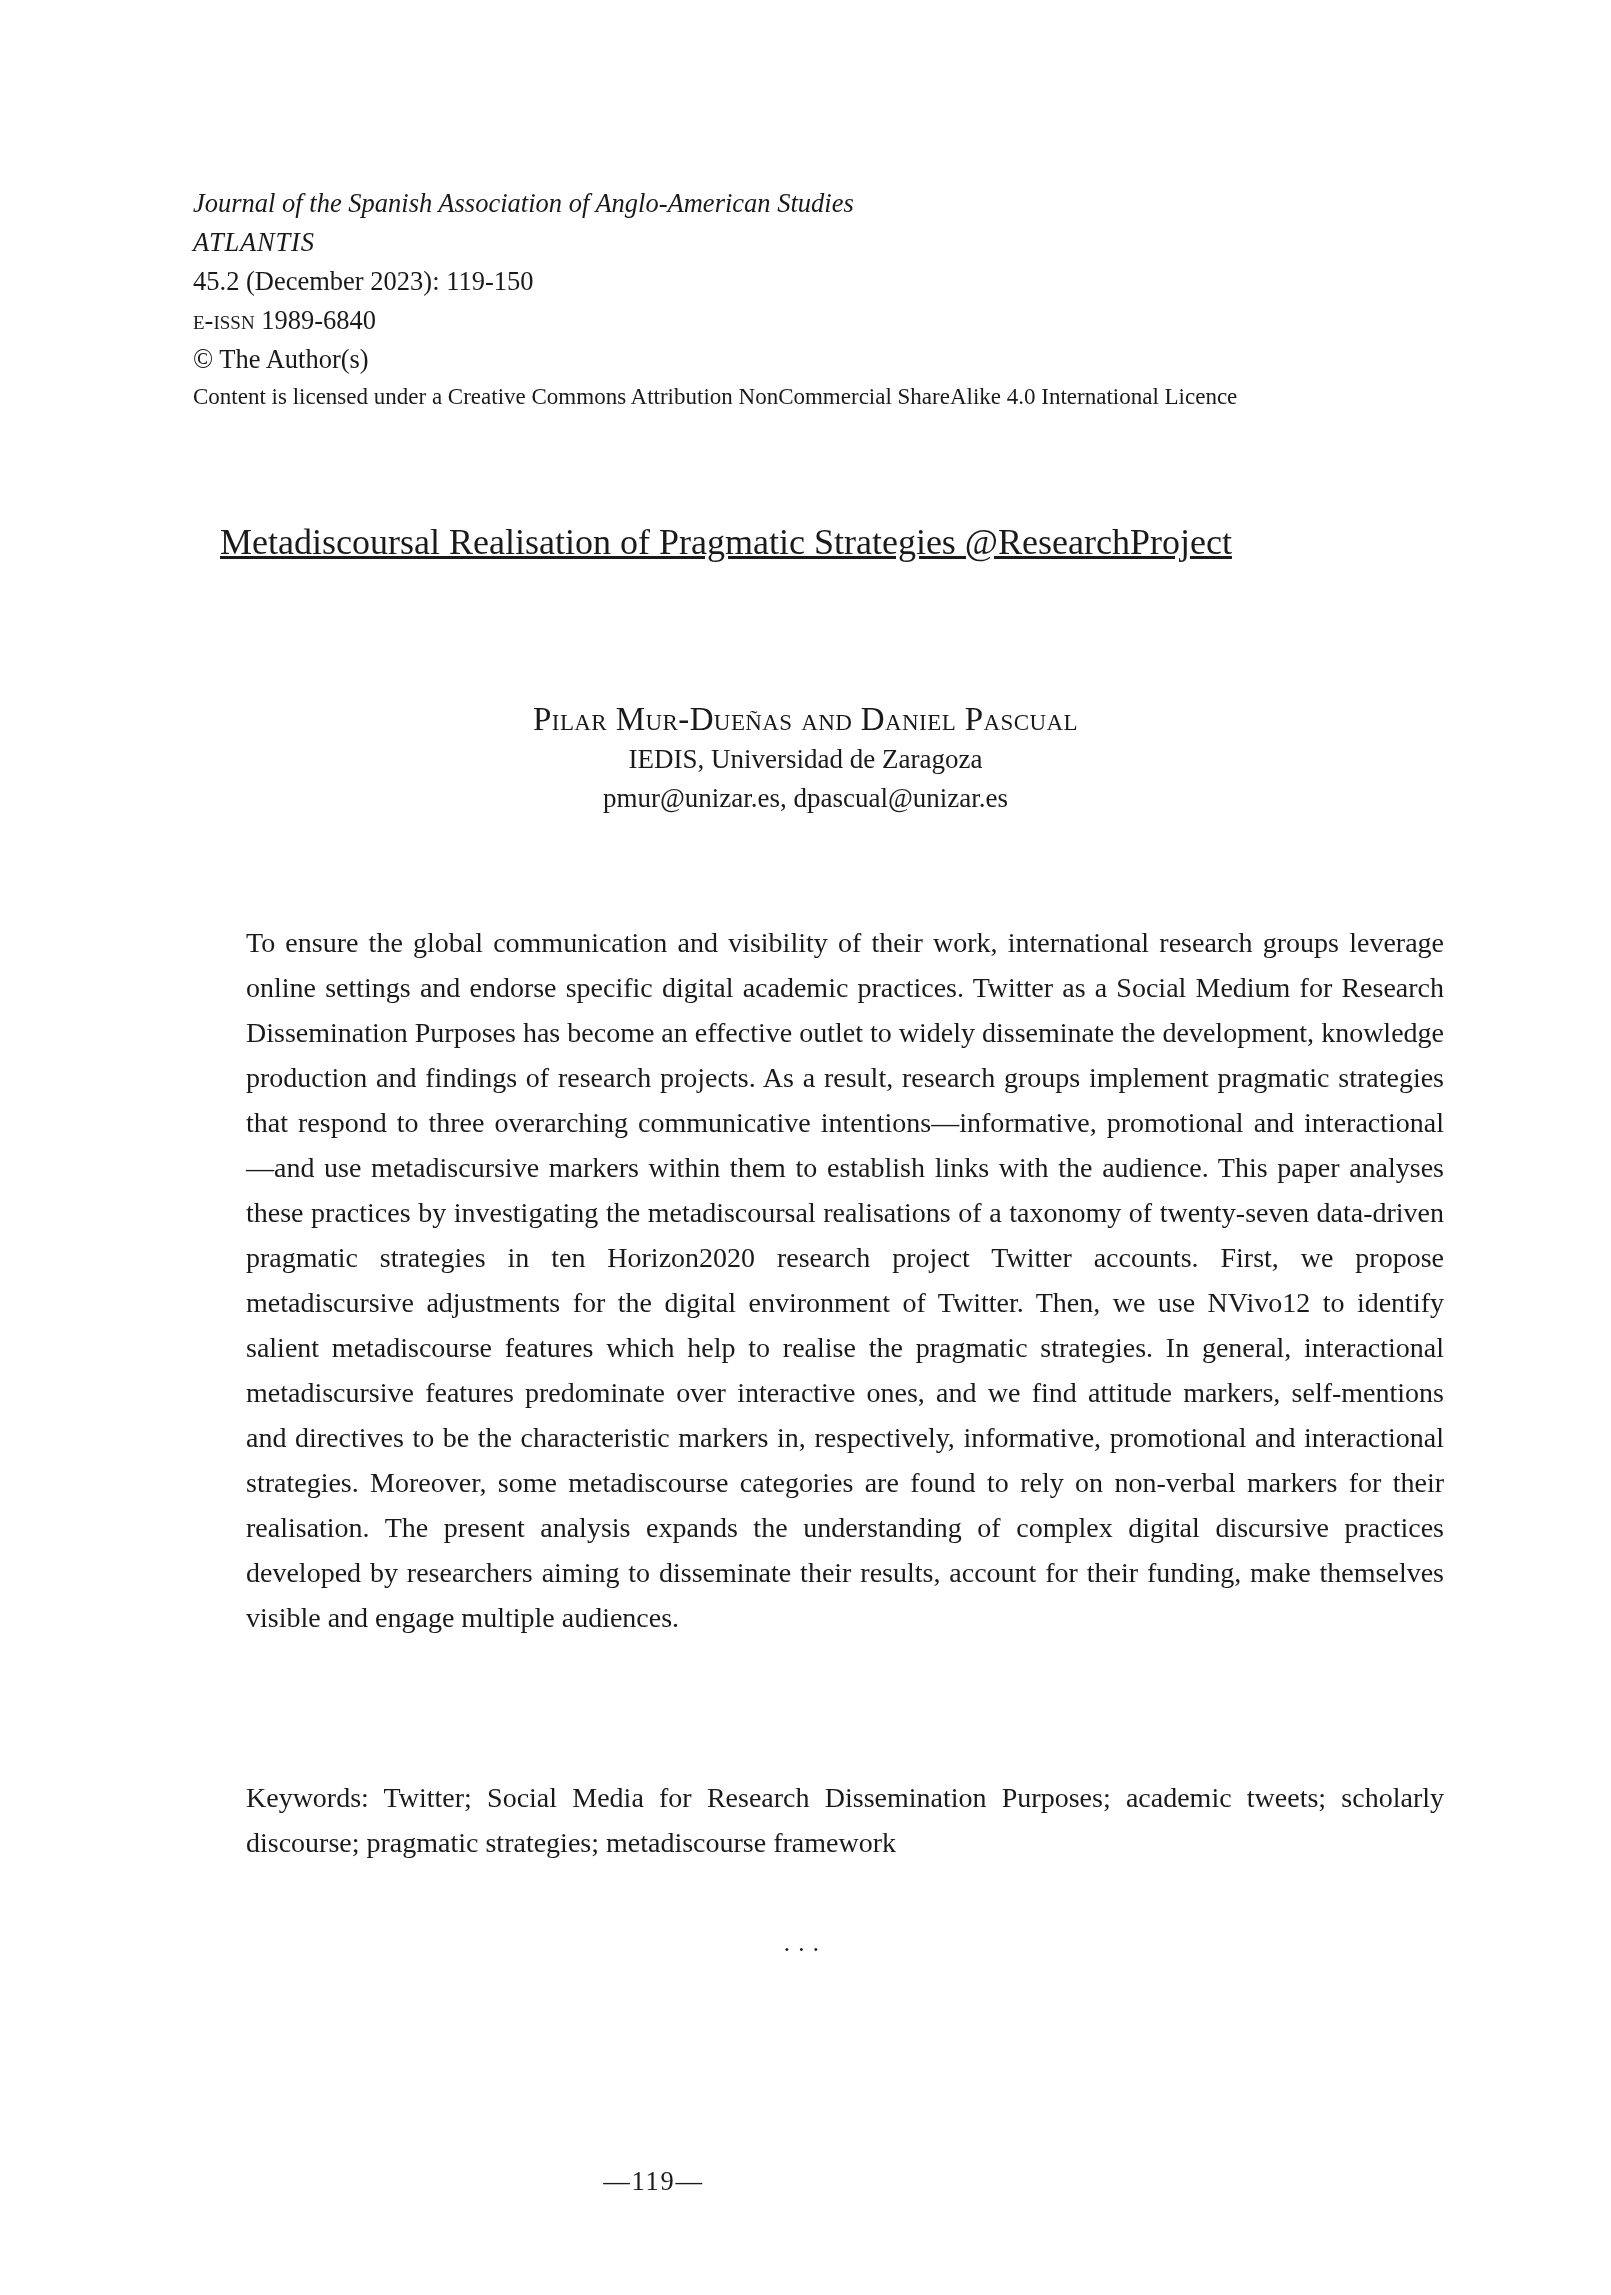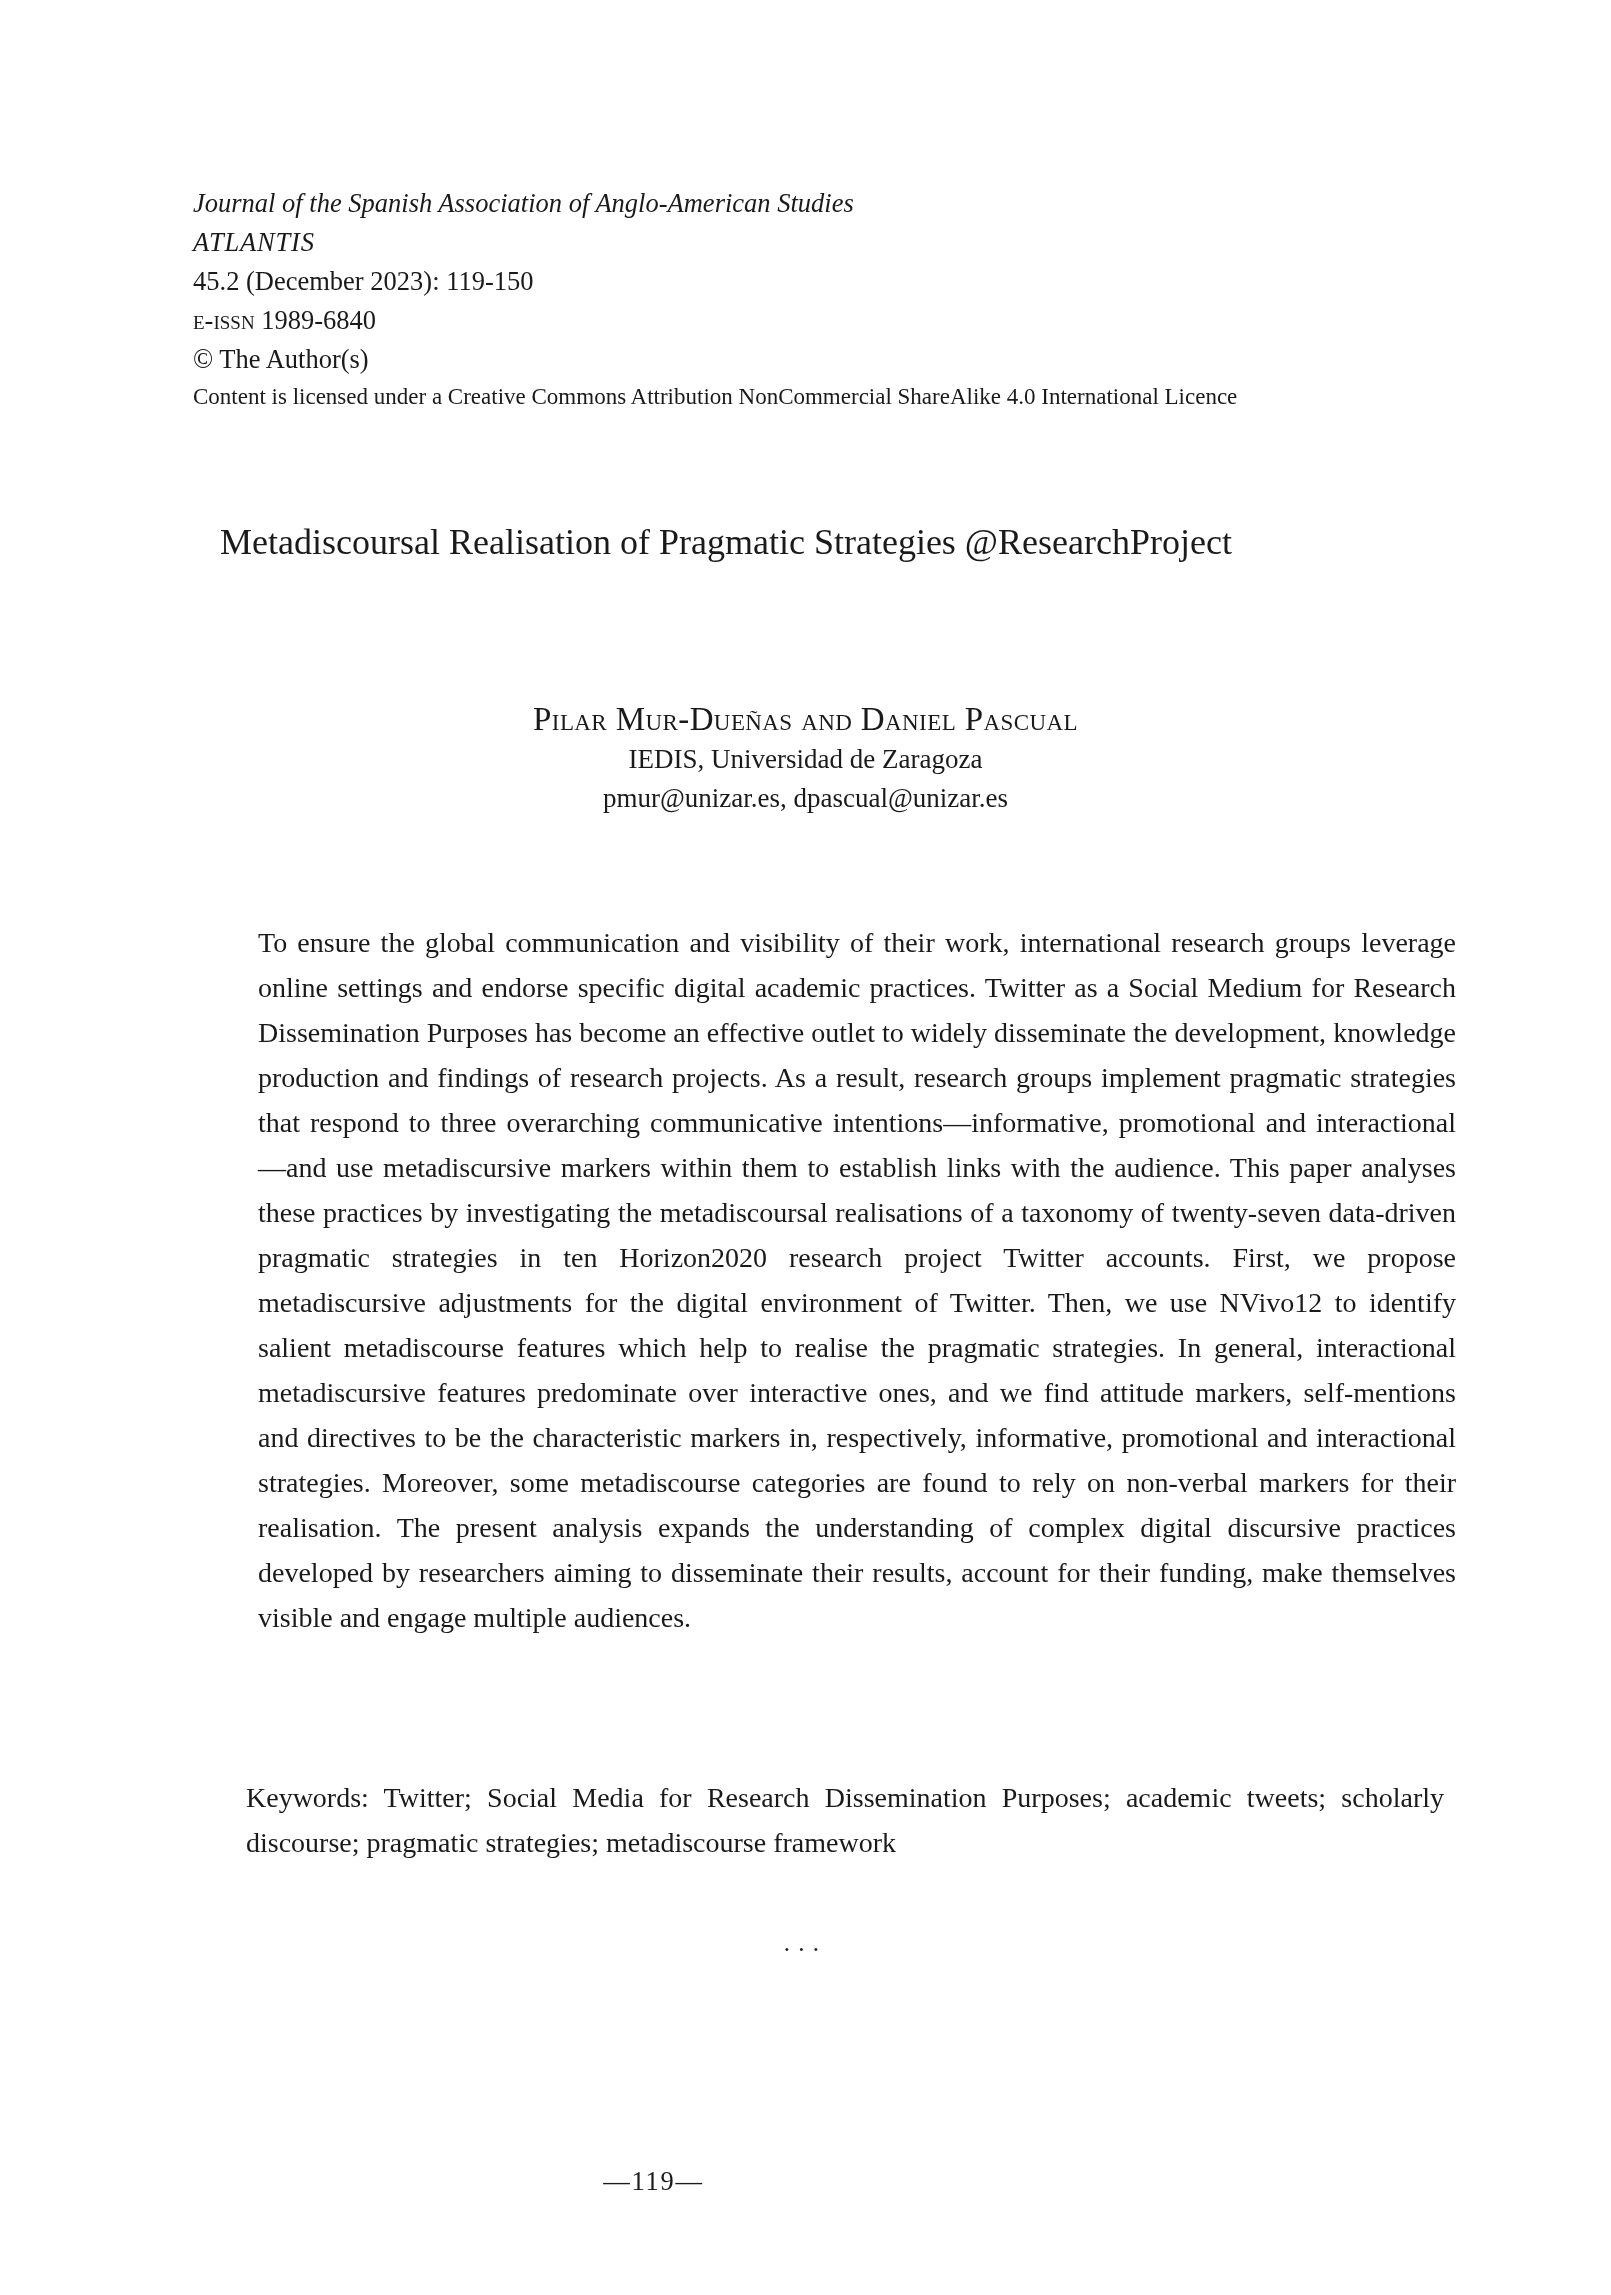--- a/index.html
+++ b/index.html
@@ -38,20 +38,21 @@
     line-height: 36px;
   }
   .title {
     position: absolute;
     left: 0;
     width: 1452px;
     top: 515px;
     text-align: center;
     font-size: 36px;
     line-height: 55px;
+    text-decoration: underline;
   }
   .authors {
     position: absolute;
     left: 0;
     width: 1611px;
     top: 699px;
     text-align: center;
   }
   .authors .names {
     font-variant: small-caps;
@@ -65,21 +66,20 @@
   }
   .abstract {
     position: absolute;
     left: 246px;
     width: 1198px;
     top: 920px;
     font-size: 28px;
     line-height: 45px;
     text-align: justify;
     text-align-last: left;
-    margin-left: 12px;
   }
   .keywords {
     position: absolute;
     left: 246px;
     width: 1198px;
     top: 1775px;
     font-size: 28px;
     line-height: 45px;
     text-align: justify;
     text-align-last: left;

